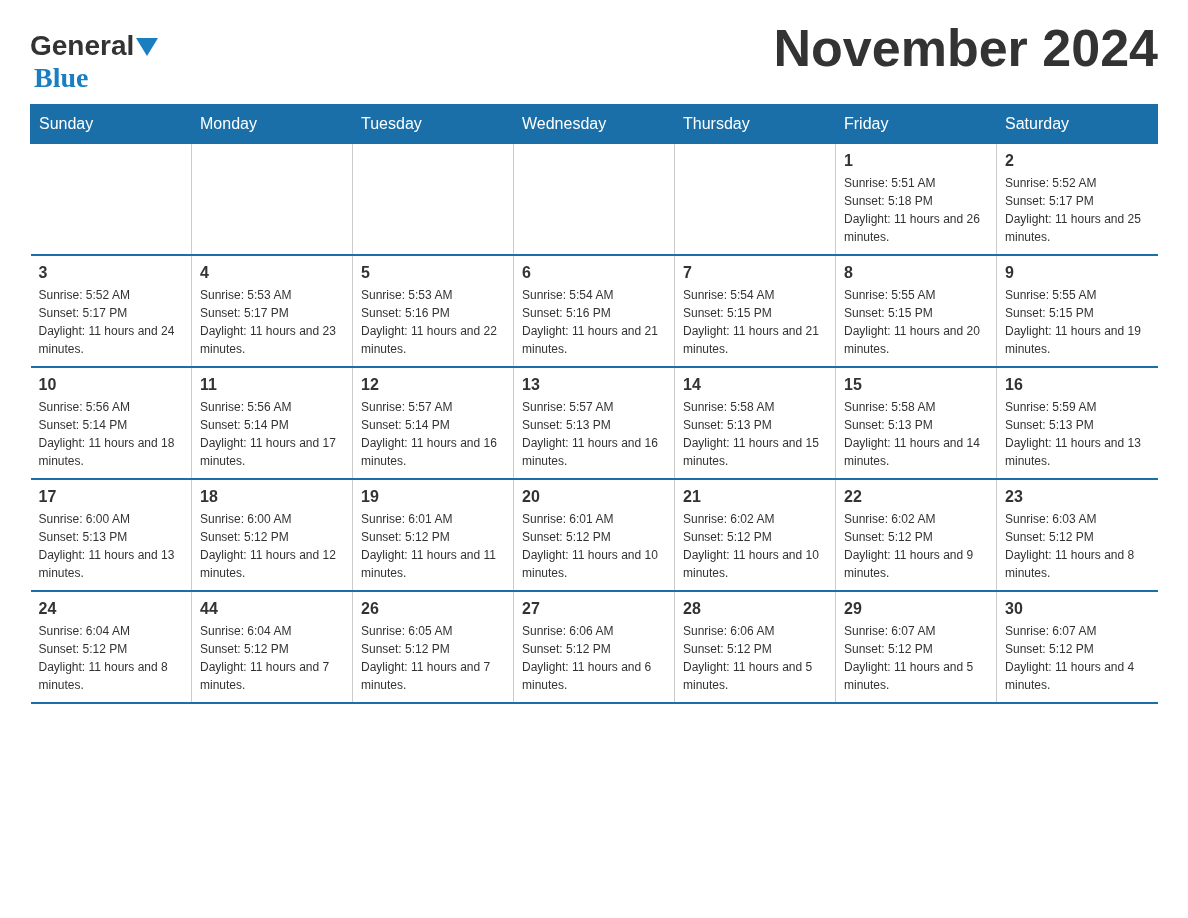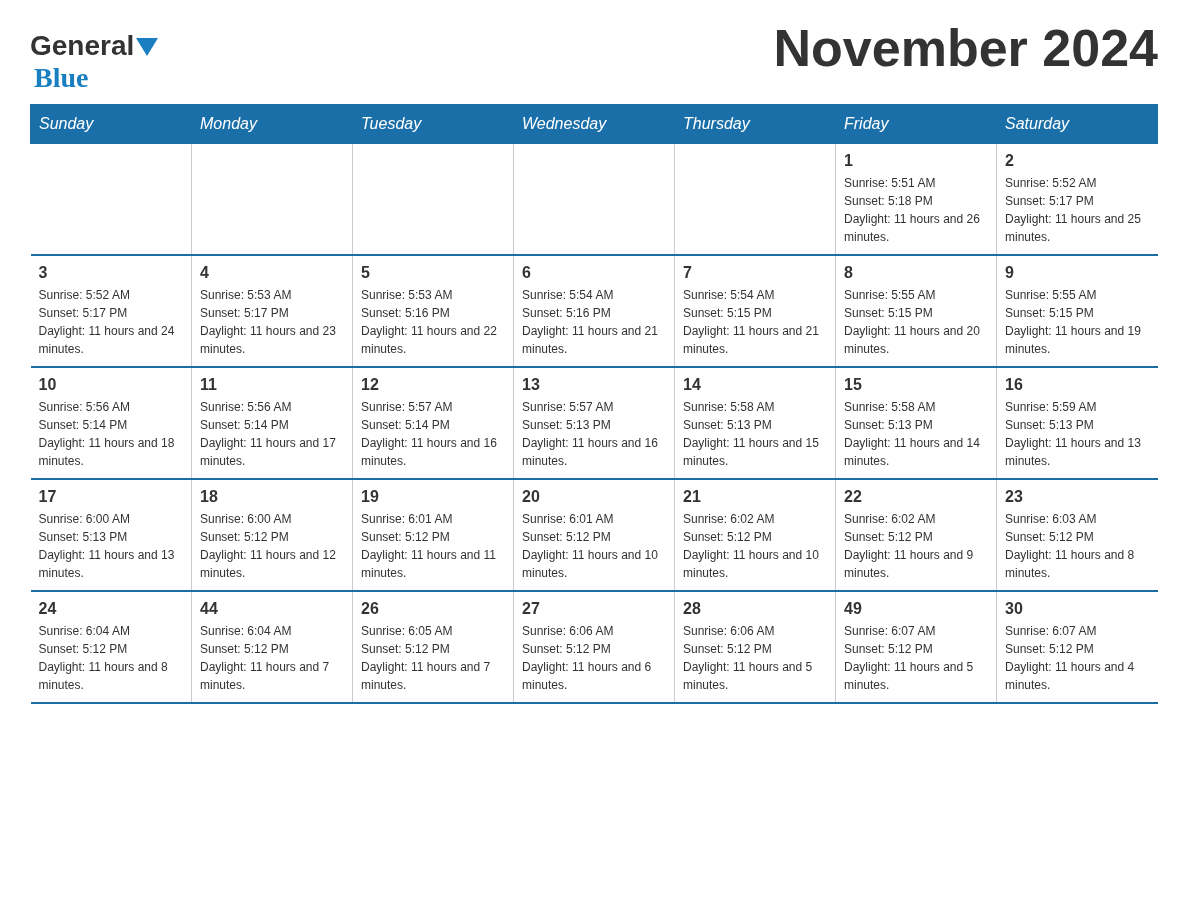--- a/index.html
+++ b/index.html
@@ -45,21 +45,20 @@
     .calendar thead tr {
       background-color: #1a6fa8;
     }
     .calendar thead th {
       color: #fff;
       font-size: 16px;
       font-weight: normal;
       padding: 10px 8px;
       text-align: left;
       border: 1px solid #1a6fa8;
-      font-style: italic;
     }
     .calendar tbody tr {
       border-bottom: 2px solid #1a6fa8;
     }
     .calendar tbody td {
       vertical-align: top;
       padding: 8px 8px;
       font-size: 13px;
       color: #333;
       border-right: 1px solid #ccc;
@@ -238,21 +237,21 @@
         </td>
         <td>
           <span class="day-number">27</span>
           <div class="day-info">Sunrise: 6:06 AM<br>Sunset: 5:12 PM<br>Daylight: 11 hours and 6 minutes.</div>
         </td>
         <td>
           <span class="day-number">28</span>
           <div class="day-info">Sunrise: 6:06 AM<br>Sunset: 5:12 PM<br>Daylight: 11 hours and 5 minutes.</div>
         </td>
         <td>
-          <span class="day-number">49</span>
+          <span class="day-number">29</span>
           <div class="day-info">Sunrise: 6:07 AM<br>Sunset: 5:12 PM<br>Daylight: 11 hours and 5 minutes.</div>
         </td>
         <td>
           <span class="day-number">30</span>
           <div class="day-info">Sunrise: 6:07 AM<br>Sunset: 5:12 PM<br>Daylight: 11 hours and 4 minutes.</div>
         </td>
       </tr>
     </tbody>
 </table>
 

